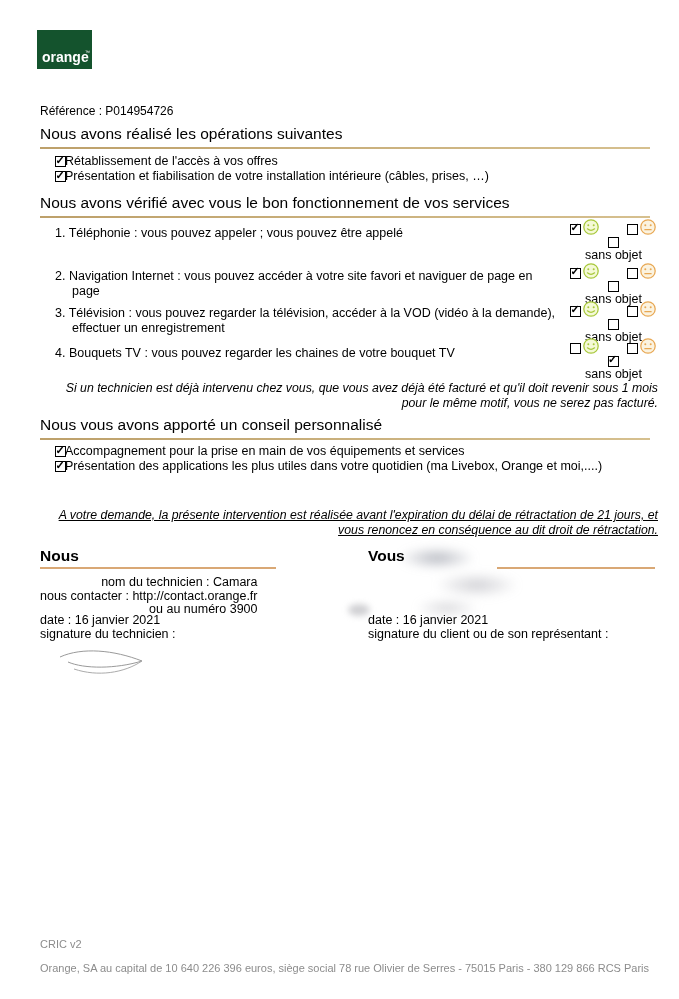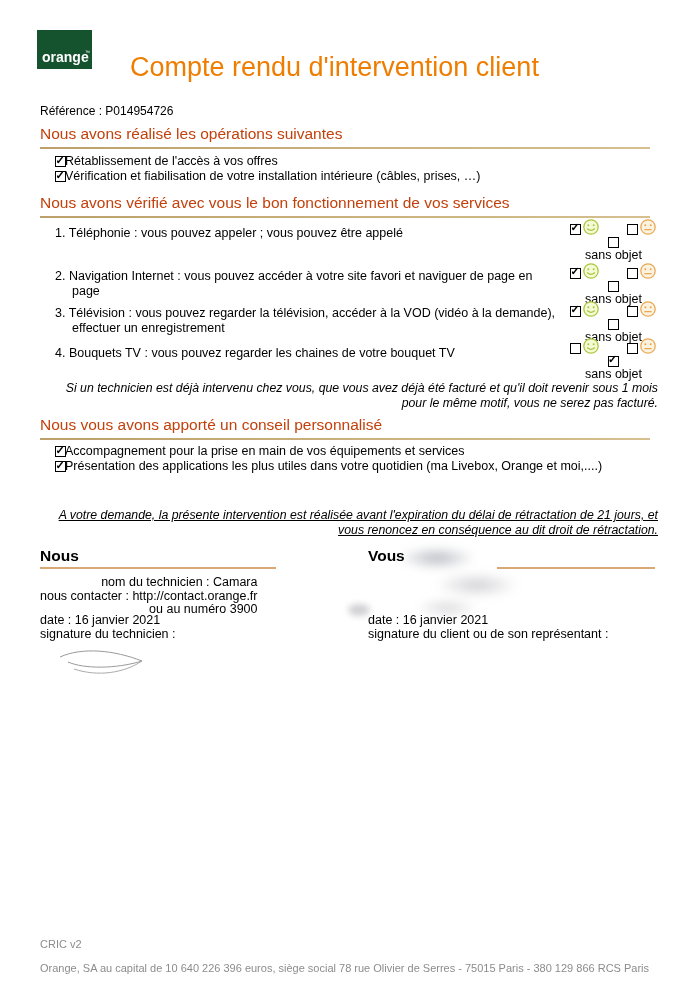--- a/index.html
+++ b/index.html
@@ -7,21 +7,21 @@
     position:relative;width:679px;height:999px;background:#ffffff;overflow:hidden;
     font-family:"Liberation Sans", sans-serif;color:#000;
   }
   
   .logo{position:absolute;left:37px;top:30px;width:55px;height:39px;background:#14532d;}
   .logo .logo-word{position:absolute;left:5px;bottom:4px;color:#fff;font-size:14px;font-weight:bold;letter-spacing:0;}
   .logo .tm{position:absolute;right:2px;bottom:14px;color:#fff;font-size:5px;}
   .doc-title{position:absolute;left:130px;top:52px;font-size:27px;color:#EE7D00;}
   .reference{position:absolute;left:40px;top:104px;font-size:12px;}
 
-  .h2{position:absolute;left:40px;font-size:15.5px;color:#c2410c;}
+  .h2{position:absolute;left:40px;font-size:15.5px;color:#000000;}
   .rule{position:absolute;left:40px;width:610px;height:2px;background:linear-gradient(to right,#BDA06A,#D6C08F);}
   .rule-thin{position:absolute;height:2px;background:#D9A875;}
 
   .chk-item{position:absolute;left:55px;width:560px;font-size:12.5px;line-height:15px;padding-left:10px;}
   .cb{display:inline-block;width:9px;height:9px;border:1px solid #000;background:#fff;position:relative;vertical-align:-1px;flex:none;}
   .cb.checked::after{content:"✓";position:absolute;left:-0.5px;top:-4px;font-size:11px;font-weight:bold;color:#000;}
   .chk-item > .cb{position:absolute;left:0;top:2px;}
 
   .service-row{position:absolute;left:55px;width:505px;font-size:12.5px;line-height:15px;}
   .service-row .txtwrap{padding-left:17px;text-indent:-17px;}
@@ -54,33 +54,32 @@
 </style>
 </head>
 <body>
 
 <div class="page">
 
   <div class="logo">
     <span class="logo-word">orange</span>
     <span class="tm">™</span>
   </div>
-  <div class="doc-title">Compte rendu d'intervention client</div>
   <div class="reference">Référence : P014954726</div>
 
   <div class="h2" style="top:125px;">Nous avons réalisé les opérations suivantes</div>
   <div class="rule" style="top:147px;"></div>
 
   <div class="chk-item" style="top:154px;">
     <span class="cb checked"></span>
     <span>Rétablissement de l'accès à vos offres</span>
   </div>
   <div class="chk-item" style="top:169px;">
     <span class="cb checked"></span>
-    <span>Vérification et fiabilisation de votre installation intérieure (câbles, prises, …)</span>
+    <span>Présentation et fiabilisation de votre installation intérieure (câbles, prises, …)</span>
   </div>
 
   <div class="h2" style="top:194px;">Nous avons vérifié avec vous le bon fonctionnement de vos services</div>
   <div class="rule" style="top:216px;"></div>
 
   <div class="service-row" style="top:226px;">
     <div class="txtwrap"><span>1.</span> <span>Téléphonie : vous pouvez appeler ; vous pouvez être appelé</span></div>
   </div>
   <div class="marks" style="left:570px;top:218px;">
     <div class="marks-line">

